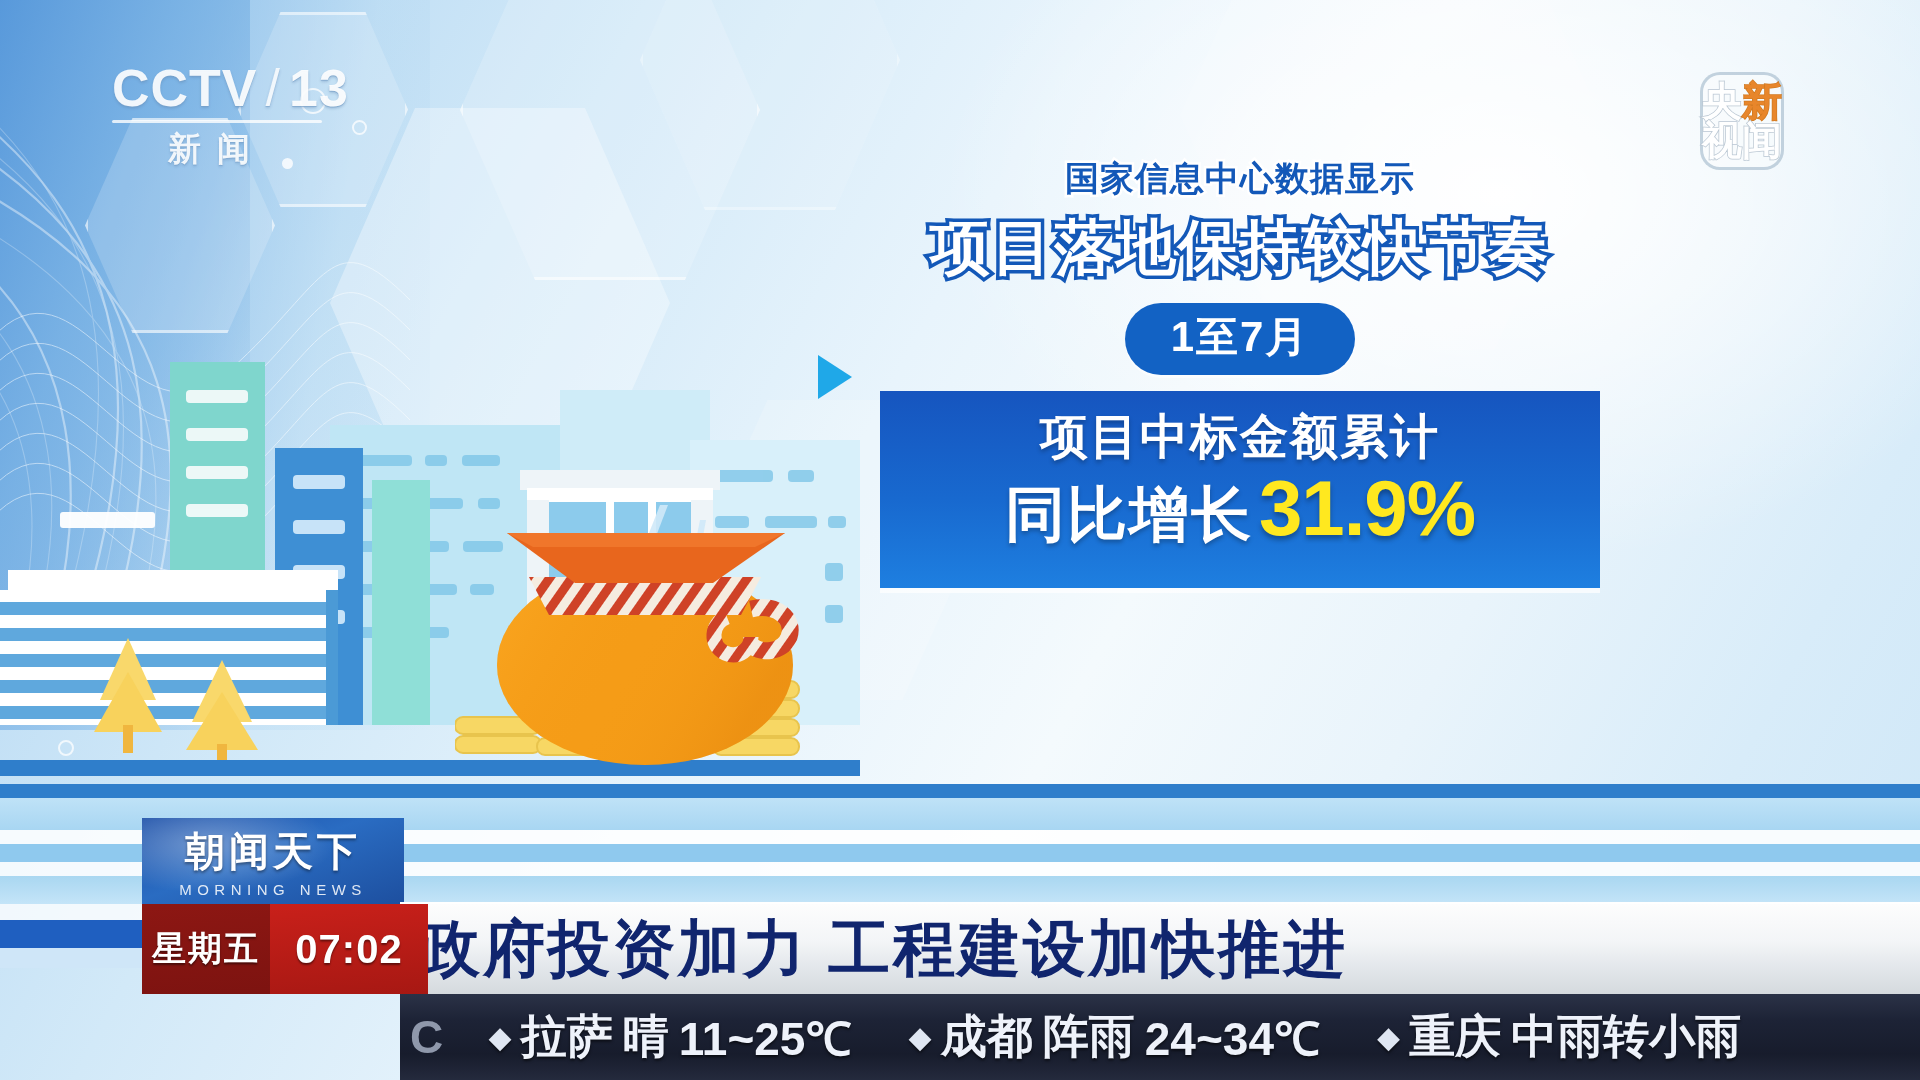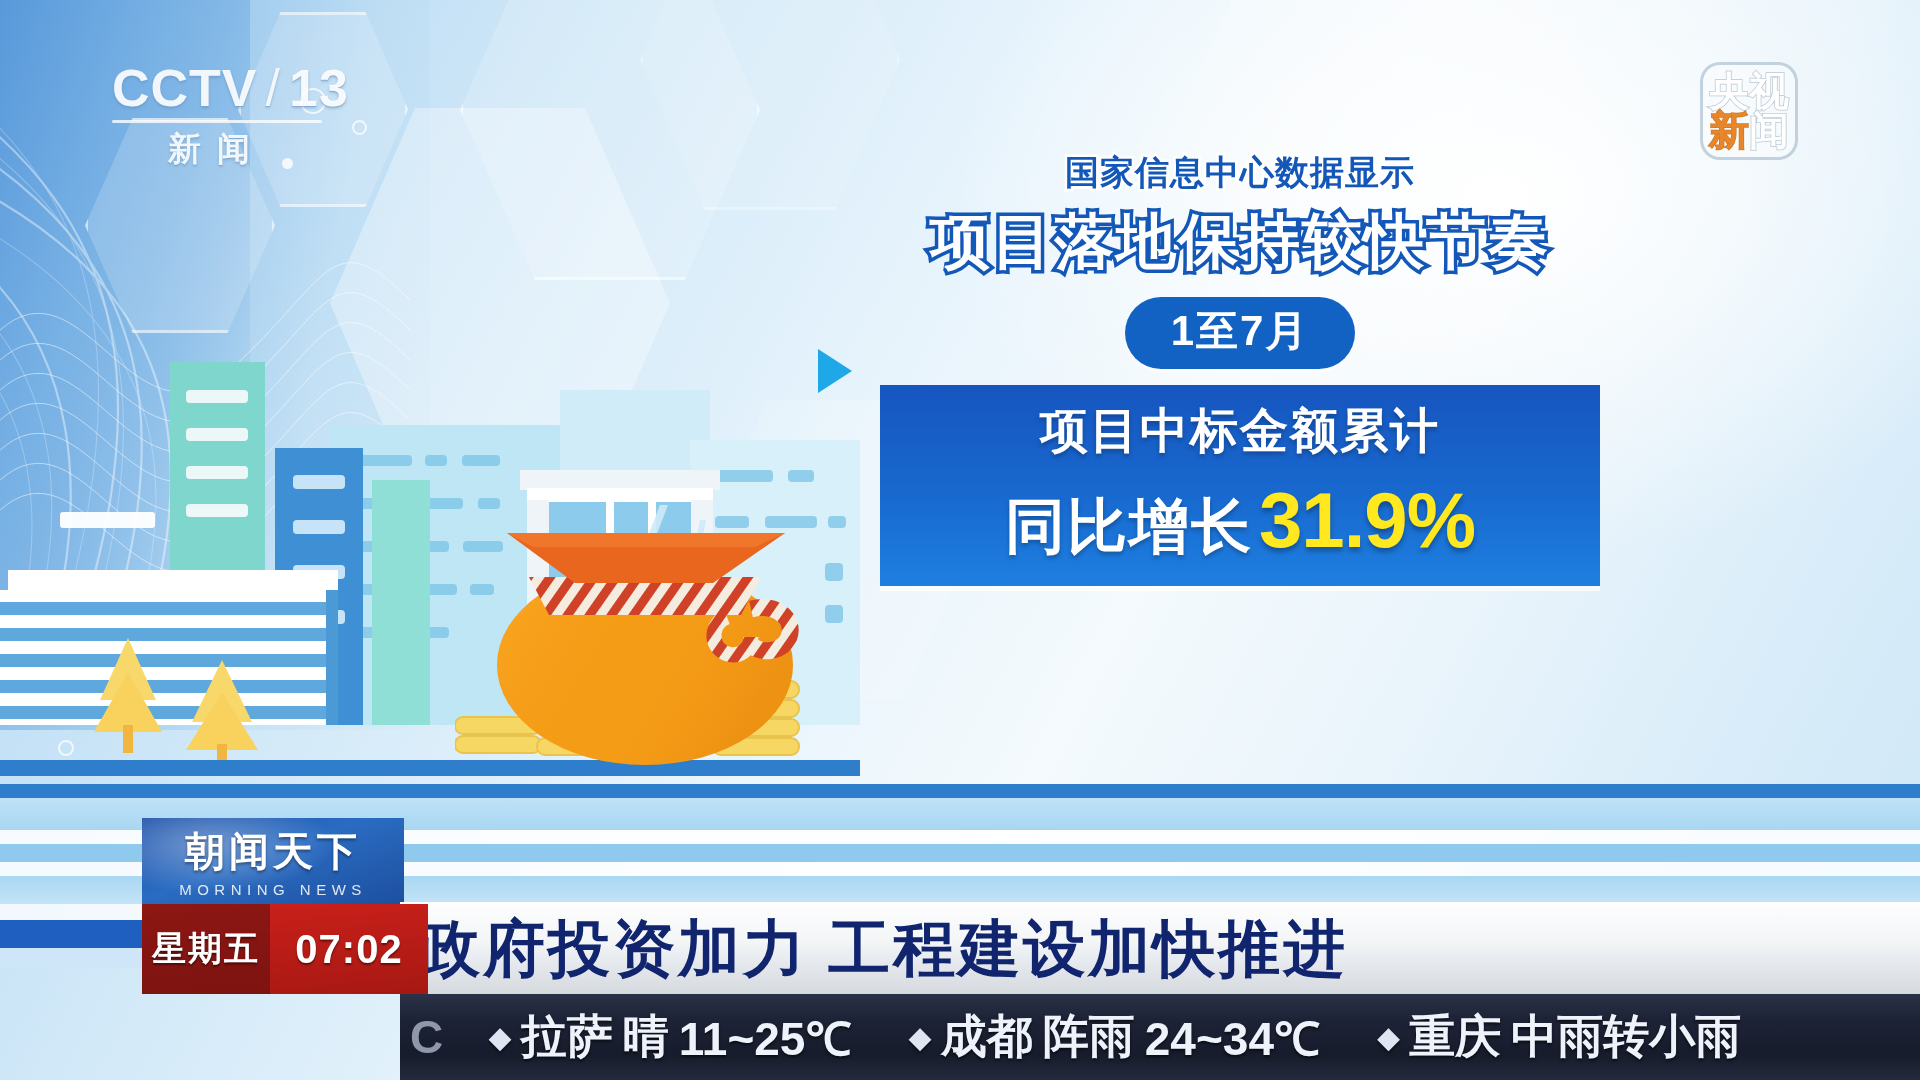--- a/index.html
+++ b/index.html
@@ -52,21 +52,21 @@
   .dot { position: absolute; border-radius: 50%; border: 2px solid rgba(255,255,255,0.75); }
   .dot.fill { background: rgba(255,255,255,0.8); border: none; }
 
   
   #city { position: absolute; left: 0; bottom: 290px; width: 860px; height: 470px; }
 
   
   #bag { position: absolute; left: 455px; bottom: 313px; width: 380px; height: 250px; }
 
   
-  #infobox { position: absolute; left: 880px; top: 150px; width: 720px; }
+  #infobox { position: absolute; left: 880px; top: 156px; width: 720px; }
 
   .kicker {
     font-size: 34px; font-weight: bold; letter-spacing: 1px;
     color: #1358b8; text-align: center;
     -webkit-text-stroke: 5px #ffffff;
     paint-order: stroke fill;
     text-shadow: 0 2px 2px rgba(255,255,255,.9);
   }
   .headline {
     margin-top: 6px;
@@ -81,42 +81,41 @@
     color: #ffffff;
     font-size: 42px; font-weight: bold;
     padding: 6px 46px 10px;
     border-radius: 40px;
     letter-spacing: 2px;
     box-shadow: 0 3px 0 rgba(255,255,255,.55);
   }
   .bluebox {
     margin-top: 16px;
     background: linear-gradient(180deg, #1655bf 0%, #1869cf 55%, #1e7fe0 100%);
-    padding: 14px 28px 18px;
+    padding: 14px 28px 32px;
     text-align: center;
     box-shadow: 0 5px 0 rgba(255,255,255,.7);
     position: relative;
   }
   .bluebox .l1 {
     font-size: 48px; font-weight: bold; color:#fff; letter-spacing: 2px;
     text-shadow: 0 3px 4px rgba(0,0,0,.25);
   }
   .bluebox .l2 {
     display:flex; align-items:baseline; justify-content:center; gap: 6px;
     margin-top: 2px;
   }
   .bluebox .l2 .lbl {
     font-size: 60px; font-weight: bold; color:#fff; letter-spacing: 2px;
     text-shadow: 0 3px 4px rgba(0,0,0,.25);
   }
   .bluebox .l2 .num {
     font-size: 78px; font-weight: bold; color:#ffe81f; line-height: .95;
     text-shadow: 0 4px 5px rgba(0,0,0,.3);
     letter-spacing: -1px;
-    margin-top: 18px;
   }
   
   .arrow-cue {
     position: absolute; left: -62px; top: -36px;
     width: 0; height: 0;
     border-top: 22px solid transparent;
     border-bottom: 22px solid transparent;
     border-left: 34px solid #1fa8e8;
   }
 
@@ -130,24 +129,24 @@
   }
   #cctv-logo .slash { font-weight: 300; font-size: 52px; opacity:.9; }
   #cctv-logo .rule { height:3px; background: rgba(255,255,255,.85); margin: 2px 0 4px; border-radius:2px;}
   #cctv-logo .row2 {
     font-size: 33px; font-weight: bold; letter-spacing: 16px; text-align:center;
     color: rgba(255,255,255,.95);
     text-shadow: 0 1px 0 rgba(120,160,200,.6), 0 2px 3px rgba(90,130,175,.4);
   }
 
   #yangshi-logo {
-    position: absolute; left: 1700px; top: 62px; width: 98px; height: 98px;
+    position: absolute; left: 1700px; top: 72px; width: 84px; height: 98px;
     border: 3px solid rgba(150,175,195,.55); border-radius: 20px;
     background: rgba(255,255,255,.30);
-    display:flex; flex-direction:column; align-items:center; justify-content:center;
+    display:flex; flex-direction:row; align-items:center; justify-content:center;
   }
   #yangshi-logo .yl {
     font-size: 40px; font-weight: bold; line-height: .98; letter-spacing: 0;
     color: #ffffff;
     -webkit-text-stroke: 1.5px #b9c6d2;
     paint-order: stroke fill;
   }
   #yangshi-logo .yl .orange { color: #e8862b; -webkit-text-stroke: 1.5px #d07a22; }
 
   

